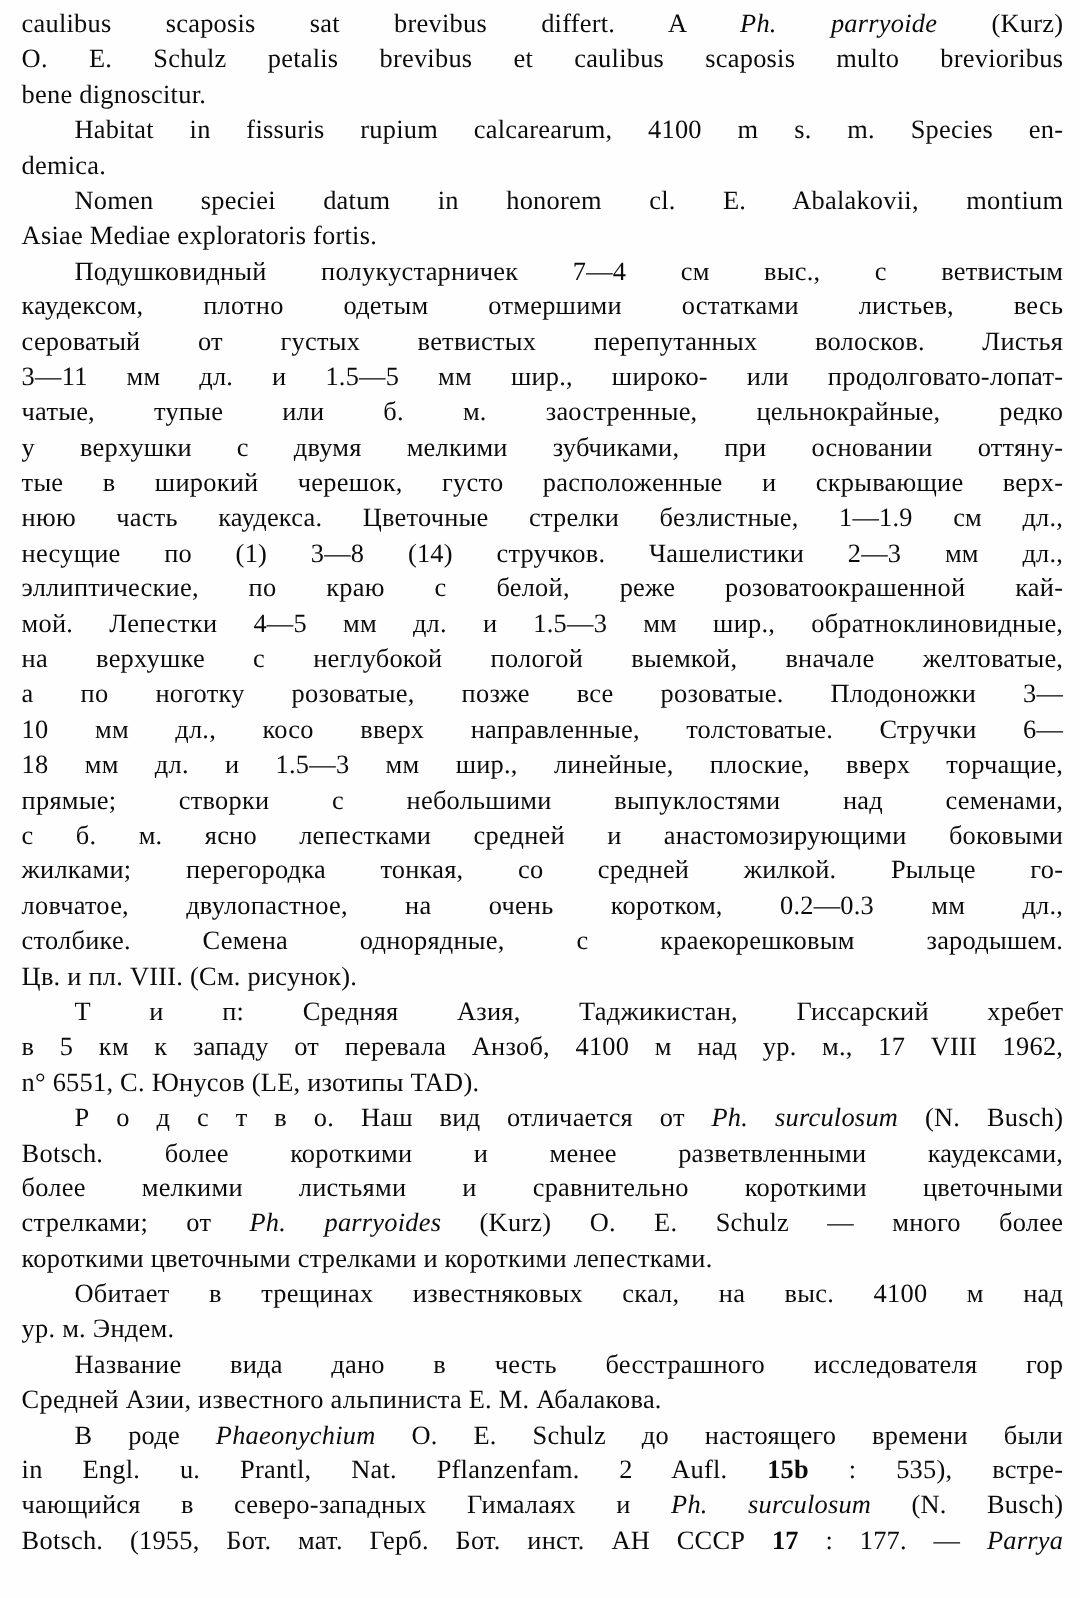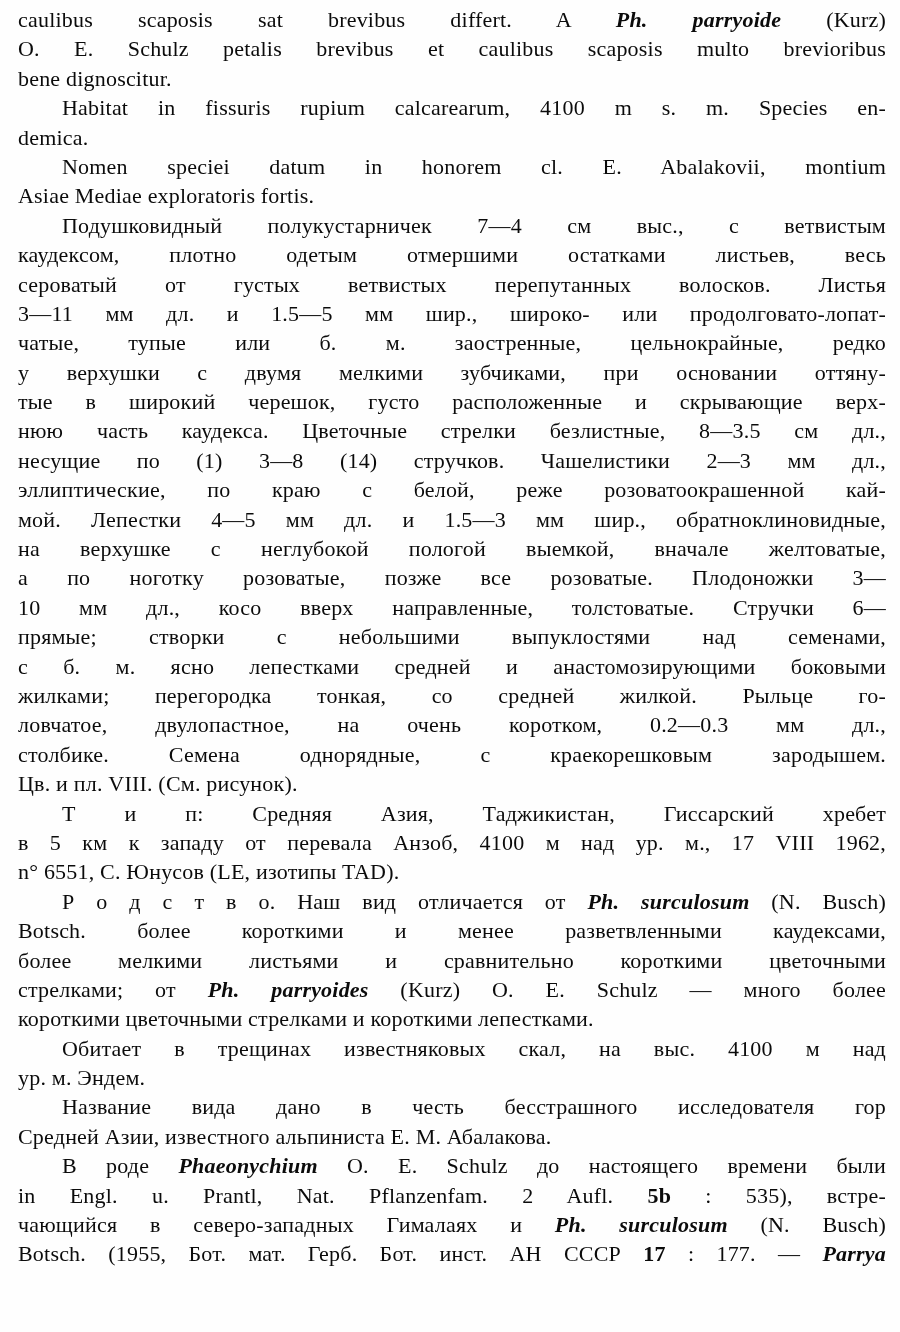--- a/index.html
+++ b/index.html
@@ -30,21 +30,21 @@
     text-align-last: justify;
     letter-spacing: 0.2px;
   }
   .line.last {
     text-align: center;
     text-align-last: left;
   }
   .line.indent {
     text-indent: 44px;
   }
-  .it { font-style: italic; font-weight: bold; }
+  .it { font-style: italic; }
   .bd { font-weight: bold; }
 </style>
 </head>
 <body>
 
 <div class="page">
   <div class="text-block" id="text-block">
       <div class="line"><span>caulibus scaposis sat brevibus differt. A </span><span class="it">Ph. parryoide</span><span> (Kurz)</span></div>
       <div class="line"><span>O. E. Schulz petalis brevibus et caulibus scaposis multo brevioribus</span></div>
       <div class="line last"><span>bene dignoscitur.</span></div>
@@ -52,43 +52,44 @@
       <div class="line last"><span>demica.</span></div>
       <div class="line indent"><span>Nomen speciei datum in honorem cl. E. Abalakovii, montium</span></div>
       <div class="line last"><span>Asiae Mediae exploratoris fortis.</span></div>
       <div class="line indent"><span>Подушковидный полукустарничек 7—4 см выс., с ветвистым</span></div>
       <div class="line"><span>каудексом, плотно одетым отмершими остатками листьев, весь</span></div>
       <div class="line"><span>сероватый от густых ветвистых перепутанных волосков. Листья</span></div>
       <div class="line"><span>3—11 мм дл. и 1.5—5 мм шир., широко- или продолговато-лопат-</span></div>
       <div class="line"><span>чатые, тупые или б. м. заостренные, цельнокрайные, редко</span></div>
       <div class="line"><span>у верхушки с двумя мелкими зубчиками, при основании оттяну-</span></div>
       <div class="line"><span>тые в широкий черешок, густо расположенные и скрывающие верх-</span></div>
-      <div class="line"><span>нюю часть каудекса. Цветочные стрелки безлистные, 8—3.5 см дл.,</span></div>
+      <div class="line"><span>нюю часть каудекса. Цветочные стрелки безлистные, 1—1.9 см дл.,</span></div>
       <div class="line"><span>несущие по (1) 3—8 (14) стручков. Чашелистики 2—3 мм дл.,</span></div>
       <div class="line"><span>эллиптические, по краю с белой, реже розоватоокрашенной кай-</span></div>
       <div class="line"><span>мой. Лепестки 4—5 мм дл. и 1.5—3 мм шир., обратноклиновидные,</span></div>
       <div class="line"><span>на верхушке с неглубокой пологой выемкой, вначале желтоватые,</span></div>
       <div class="line"><span>а по ноготку розоватые, позже все розоватые. Плодоножки 3—</span></div>
       <div class="line"><span>10 мм дл., косо вверх направленные, толстоватые. Стручки 6—</span></div>
+      <div class="line"><span>18 мм дл. и 1.5—3 мм шир., линейные, плоские, вверх торчащие,</span></div>
       <div class="line"><span>прямые; створки с небольшими выпуклостями над семенами,</span></div>
       <div class="line"><span>с б. м. ясно лепестками средней и анастомозирующими боковыми</span></div>
       <div class="line"><span>жилками; перегородка тонкая, со средней жилкой. Рыльце го-</span></div>
       <div class="line"><span>ловчатое, двулопастное, на очень коротком, 0.2—0.3 мм дл.,</span></div>
       <div class="line"><span>столбике. Семена однорядные, с краекорешковым зародышем.</span></div>
       <div class="line last"><span>Цв. и пл. VIII. (См. рисунок).</span></div>
       <div class="line indent"><span>Т и п: Средняя Азия, Таджикистан, Гиссарский хребет</span></div>
       <div class="line"><span>в 5 км к западу от перевала Анзоб, 4100 м над ур. м., 17 VIII 1962,</span></div>
       <div class="line last"><span>n° 6551, С. Юнусов (LE, изотипы TAD).</span></div>
       <div class="line indent"><span>Р о д с т в о. Наш вид отличается от </span><span class="it">Ph. surculosum</span><span> (N. Busch)</span></div>
       <div class="line"><span>Botsch. более короткими и менее разветвленными каудексами,</span></div>
       <div class="line"><span>более мелкими листьями и сравнительно короткими цветочными</span></div>
       <div class="line"><span>стрелками; от </span><span class="it">Ph. parryoides</span><span> (Kurz) O. E. Schulz — много более</span></div>
       <div class="line last"><span>короткими цветочными стрелками и короткими лепестками.</span></div>
       <div class="line indent"><span>Обитает в трещинах известняковых скал, на выс. 4100 м над</span></div>
       <div class="line last"><span>ур. м. Эндем.</span></div>
       <div class="line indent"><span>Название вида дано в честь бесстрашного исследователя гор</span></div>
       <div class="line last"><span>Средней Азии, известного альпиниста Е. М. Абалакова.</span></div>
       <div class="line indent"><span>В роде </span><span class="it">Phaeonychium</span><span> O. E. Schulz до настоящего времени были</span></div>
-      <div class="line"><span>in Engl. u. Prantl, Nat. Pflanzenfam. 2 Aufl. </span><span class="bd">5b</span><span> : 535), встре-</span></div>
+      <div class="line"><span>in Engl. u. Prantl, Nat. Pflanzenfam. 2 Aufl. </span><span class="bd">15b</span><span> : 535), встре-</span></div>
       <div class="line"><span>чающийся в северо-западных Гималаях и </span><span class="it">Ph. surculosum</span><span> (N. Busch)</span></div>
       <div class="line"><span>Botsch. (1955, Бот. мат. Герб. Бот. инст. АН СССР </span><span class="bd">17</span><span> : 177. — </span><span class="it">Parrya</span></div>
     </div>
 </div>
 
 </body></html>

